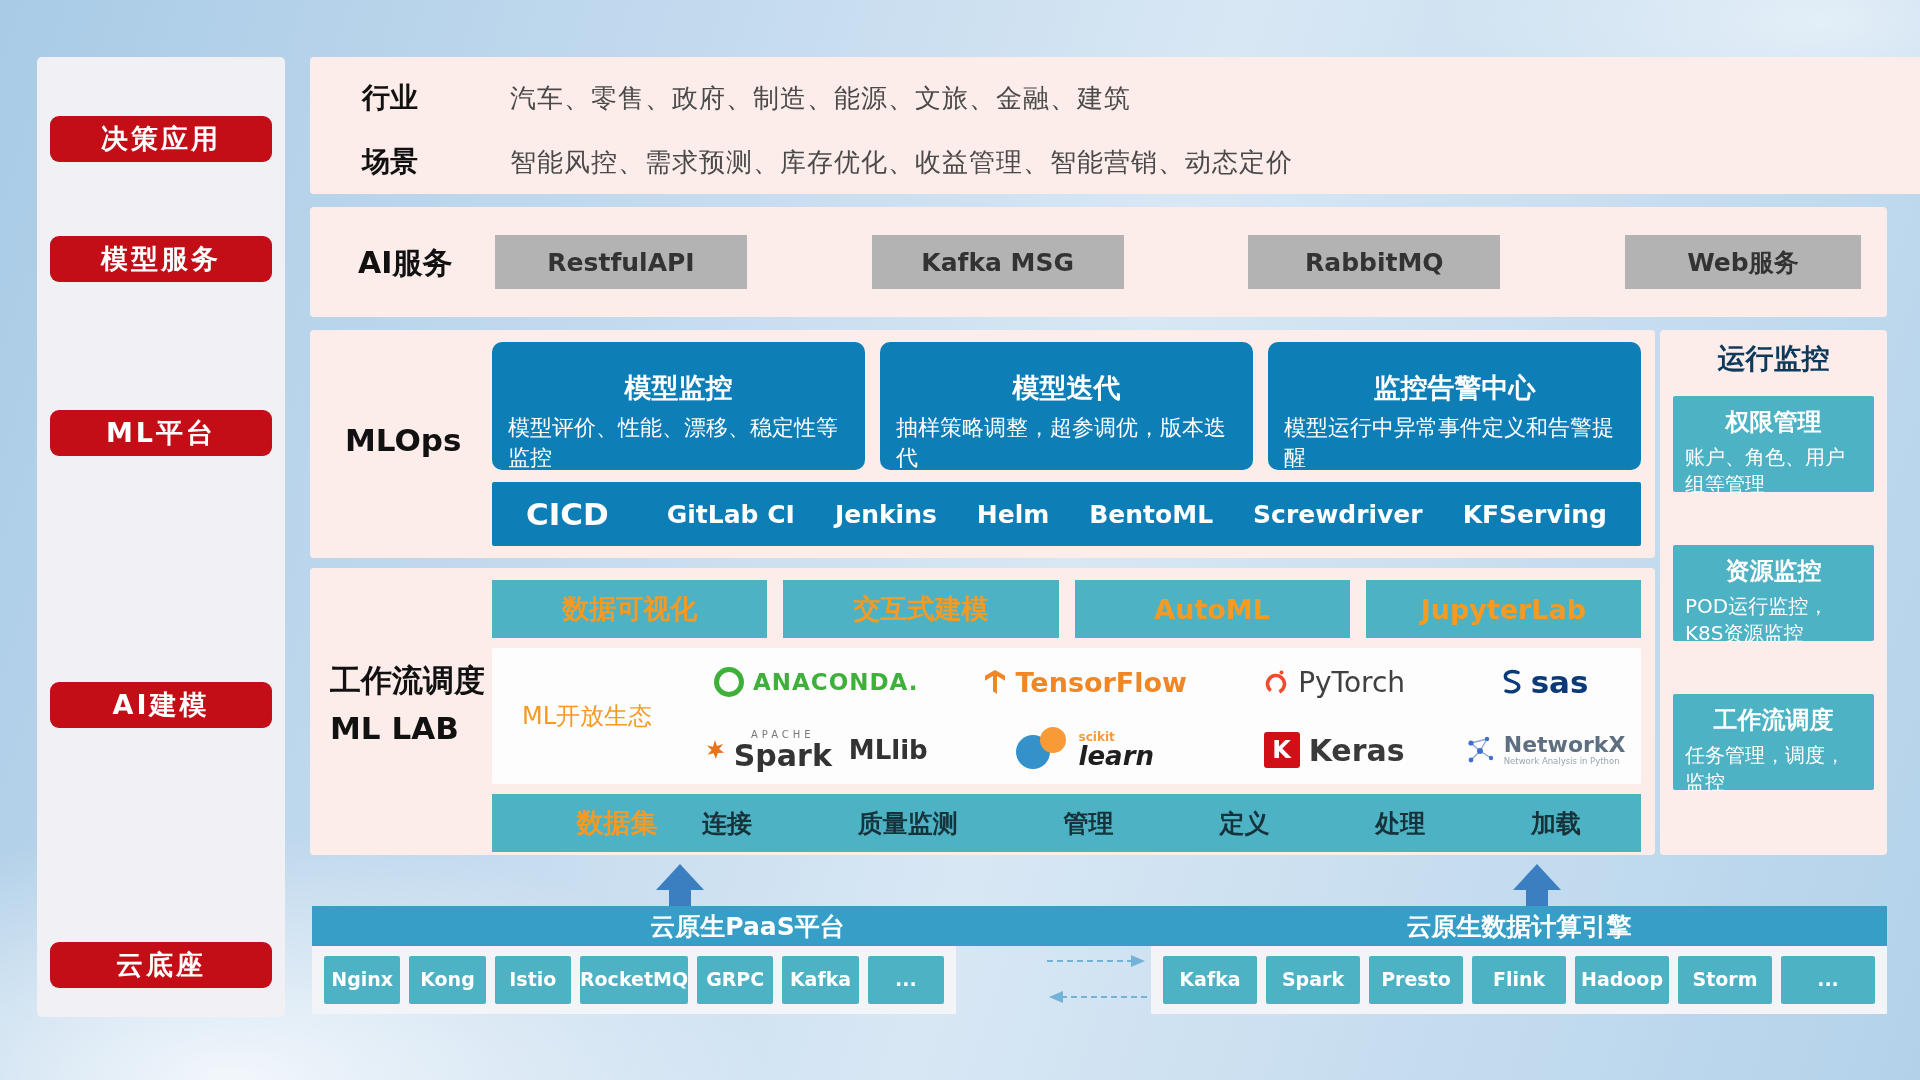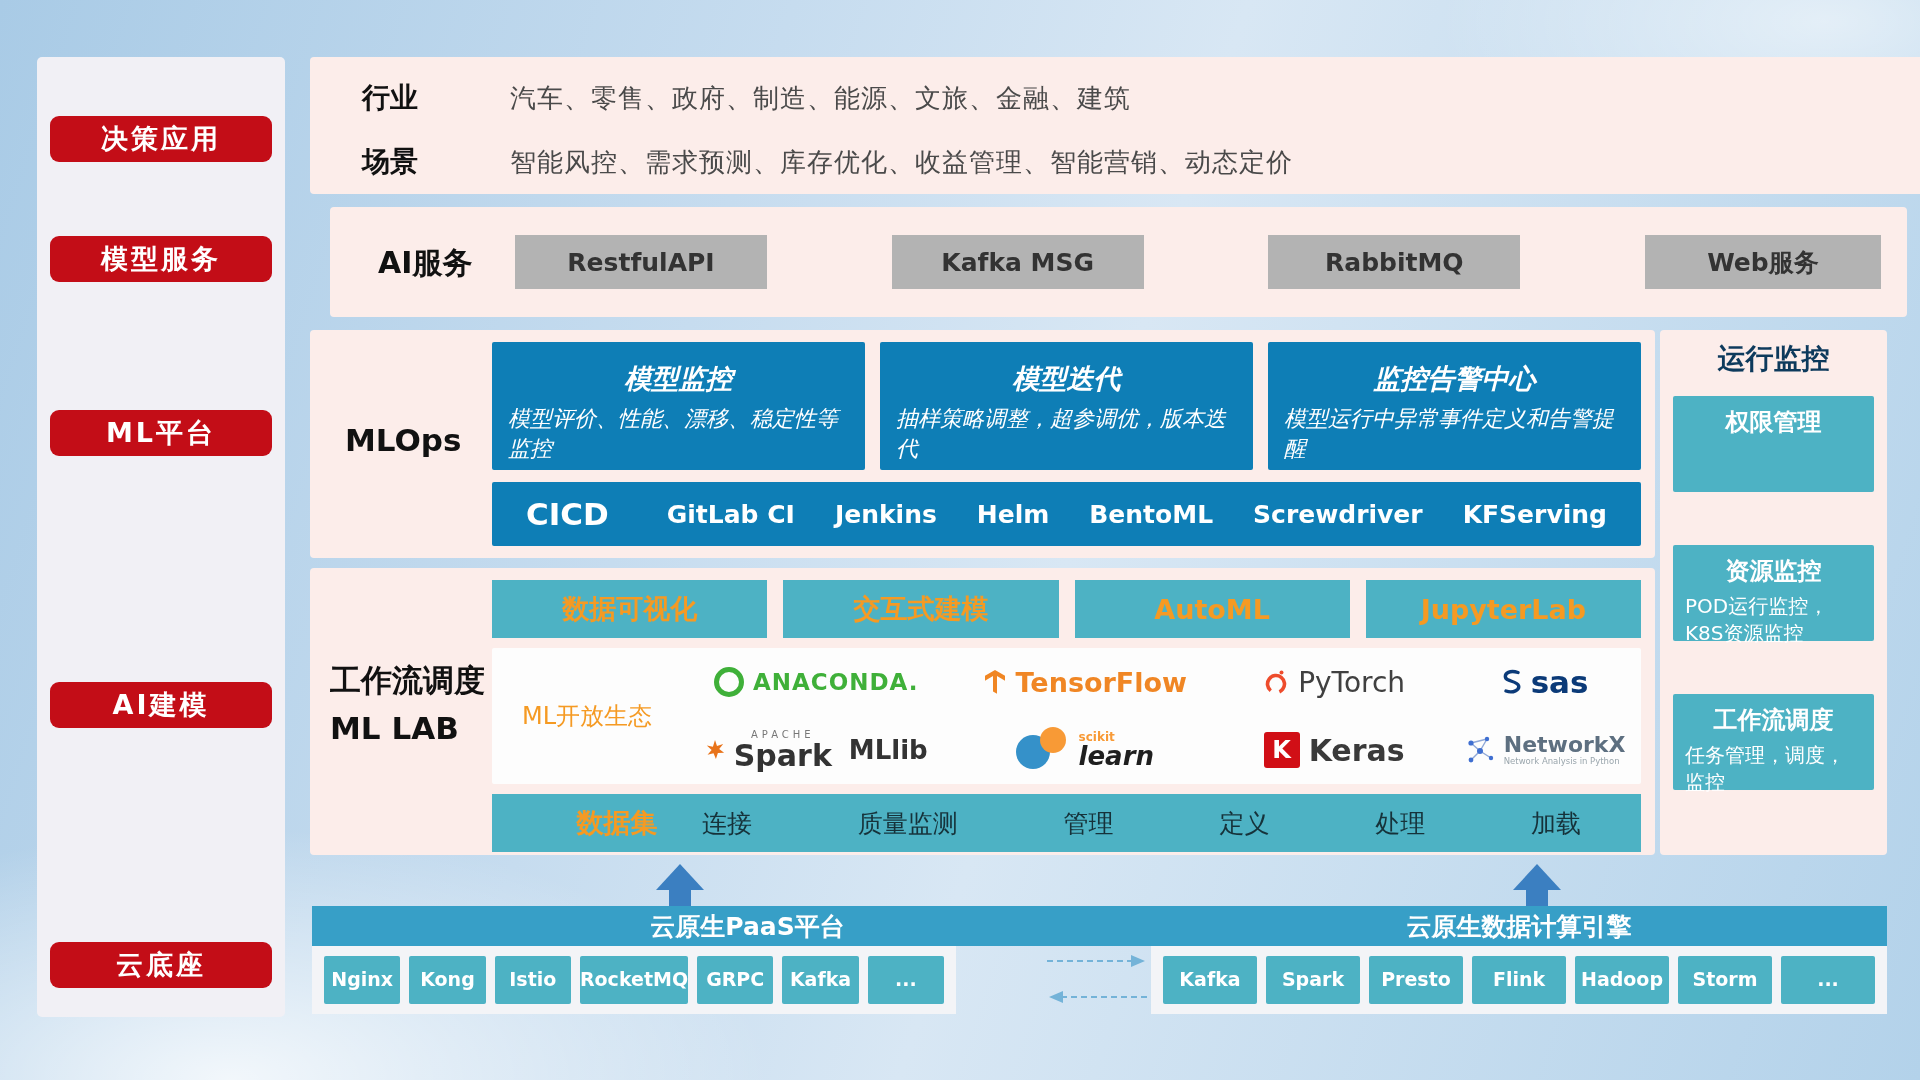--- a/index.html
+++ b/index.html
@@ -12,34 +12,34 @@
       linear-gradient(108deg,#a9cbe6 0%,#c6dcef 35%,#d8e7f4 55%,#b3d2ea 100%);
   }
   .abs{position:absolute;}
   
   .sidebar{left:37px;top:57px;width:248px;height:960px;background:#f1f0f5;border-radius:5px;}
   .red-btn{left:13px;width:222px;height:46px;background:#c30d17;border-radius:9px;color:#fff;
     font-size:27px;font-weight:bold;letter-spacing:3px;display:flex;align-items:center;justify-content:center;}
   
   .panel{background:#fcedea;border-radius:4px;}
   .row1{left:310px;top:57px;width:1719px;height:137px;}
-  .row2{left:310px;top:207px;width:1577px;height:110px;margin-left:20px;}
+  .row2{left:310px;top:207px;width:1577px;height:110px;}
   .row3{left:310px;top:330px;width:1345px;height:228px;}
   .row4{left:310px;top:568px;width:1345px;height:287px;}
   .monitor{left:1660px;top:330px;width:227px;height:525px;}
   .big-label{font-weight:bold;color:#111;font-size:30px;}
   .row1 .lbl{left:52px;font-size:28px;font-weight:bold;color:#111;}
   .row1 .txt{left:200px;font-size:26px;color:#4a4a4a;letter-spacing:1px;}
   
   .gray-row{left:185px;top:28px;width:1676px;height:54px;display:flex;justify-content:space-between;width:1366px;}
   .gray-btn{width:252px;height:54px;background:#b3b3b3;color:#333;font-weight:bold;font-size:25px;
     display:flex;align-items:center;justify-content:center;}
   
   .cards{left:182px;top:12px;width:1149px;height:128px;display:flex;gap:15px;}
-  .blue-card{flex:1;background:#0e7eb6;color:#fff;padding:15px 16px;box-sizing:border-box;border-radius:2px;font-style:italic;}
+  .blue-card{flex:1;background:#0e7eb6;color:#fff;padding:24px 16px;box-sizing:border-box;border-radius:10px;}
   .blue-card .t{font-size:27px;font-weight:bold;text-align:center;margin:4px 0 7px;}
   .blue-card .d{font-size:22px;line-height:1.35;}
   .cicd{left:182px;top:152px;width:1149px;height:64px;background:#0e7eb6;display:flex;align-items:center;
     padding:0 34px;box-sizing:border-box;border-radius:2px;}
   .cicd .title{font-size:31px;font-weight:bold;color:#fff;margin-right:58px;}
   .cicd .items{flex:1;display:flex;justify-content:space-between;color:#fff;font-size:25px;font-weight:600;}
   
   .lab-label{left:20px;top:88px;width:160px;font-size:31px;font-weight:bold;color:#111;line-height:1.55;}
   .teal-row{left:182px;top:12px;width:1149px;height:58px;display:flex;gap:16px;}
   .teal-btn{flex:1;background:#4db2c4;color:#f59a23;font-weight:bold;font-size:27px;
@@ -66,21 +66,21 @@
   .sk-main{font-size:26px;font-weight:bold;font-style:italic;color:#1f1f1f;}
   .keras-badge{width:36px;height:36px;background:#d10f16;color:#fff;font-weight:bold;font-size:24px;
     display:flex;align-items:center;justify-content:center;border-radius:3px;}
   .keras-text{font-size:30px;font-weight:600;color:#3a3a3a;}
   .nx-col{display:flex;flex-direction:column;line-height:1.1;}
   .nx-main{font-size:22px;font-weight:bold;color:#5d6f80;}
   .nx-sub{font-size:8.5px;color:#9aa6ad;}
   .data-bar{left:182px;top:226px;width:1149px;height:58px;background:#4db2c4;display:flex;align-items:center;
     padding:0 40px;box-sizing:border-box;}
   .data-lead{width:170px;text-align:center;color:#f59a23;font-weight:bold;font-size:27px;}
-  .data-items{flex:1;display:flex;justify-content:space-between;color:#16323a;font-size:25px;padding-right:20px;}
+  .data-items{flex:1;display:flex;justify-content:space-between;color:#16323a;font-size:25px;padding-right:20px;font-weight:bold;}
   
   .mon-title{left:0;top:10px;width:100%;text-align:center;font-size:28px;font-weight:bold;color:#0d3a5c;}
   .mon-card{left:13px;width:201px;height:96px;background:#4db2c4;color:#fff;padding:8px 12px;box-sizing:border-box;border-radius:2px;}
   .mon-card .t{font-size:24px;font-weight:bold;text-align:center;margin:2px 0 6px;}
   .mon-card .d{font-size:20px;line-height:1.35;}
   
   .bar-title{height:40px;background:#379fc7;color:#fff;font-size:25px;font-weight:bold;
     display:flex;align-items:center;justify-content:center;}
   .bar-strip{height:68px;background:#f3f4f7;display:flex;align-items:center;gap:9px;padding:0 12px;box-sizing:border-box;}
   .chip{flex:1;height:48px;background:#4db2c4;color:#fff;font-weight:bold;font-size:19px;line-height:1.05;
@@ -247,20 +247,21 @@
         <span>处理</span>
         <span>加载</span>
       </div>
     </div>
   </div>
 
   <div class="abs panel monitor">
     <div class="abs mon-title">运行监控</div>
     <div class="abs mon-card" style="top:66px">
       <div class="t">权限管理</div>
+      <div class="d">账户、角色、用户组等管理</div>
     </div>
     <div class="abs mon-card" style="top:215px">
       <div class="t">资源监控</div>
       <div class="d">POD运行监控，K8S资源监控</div>
     </div>
     <div class="abs mon-card" style="top:364px">
       <div class="t">工作流调度</div>
       <div class="d">任务管理，调度，监控</div>
     </div>
   </div>

